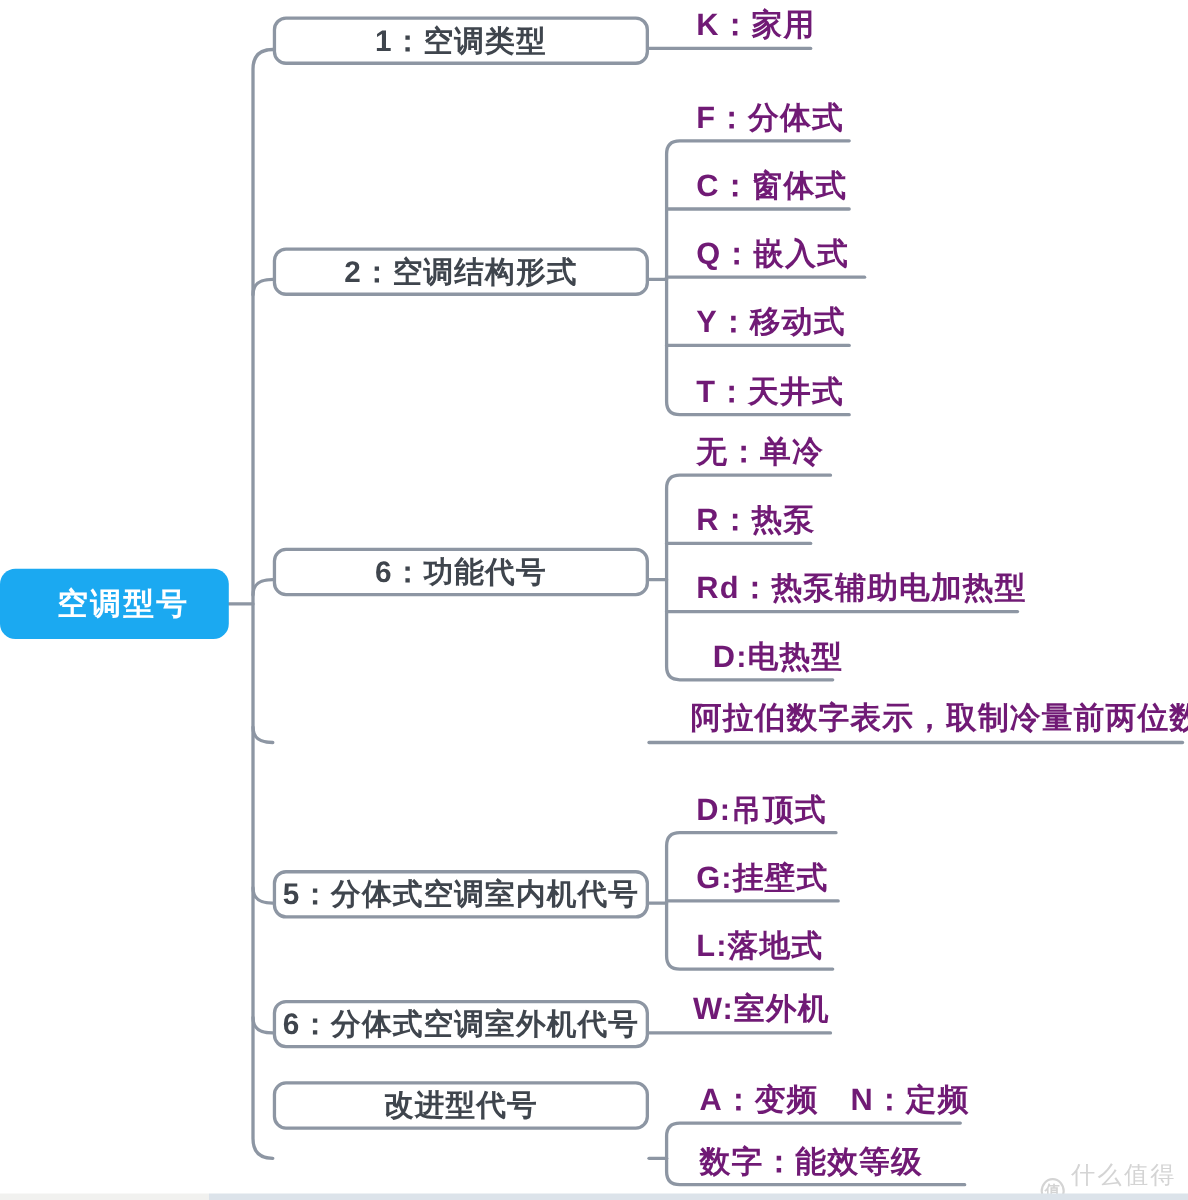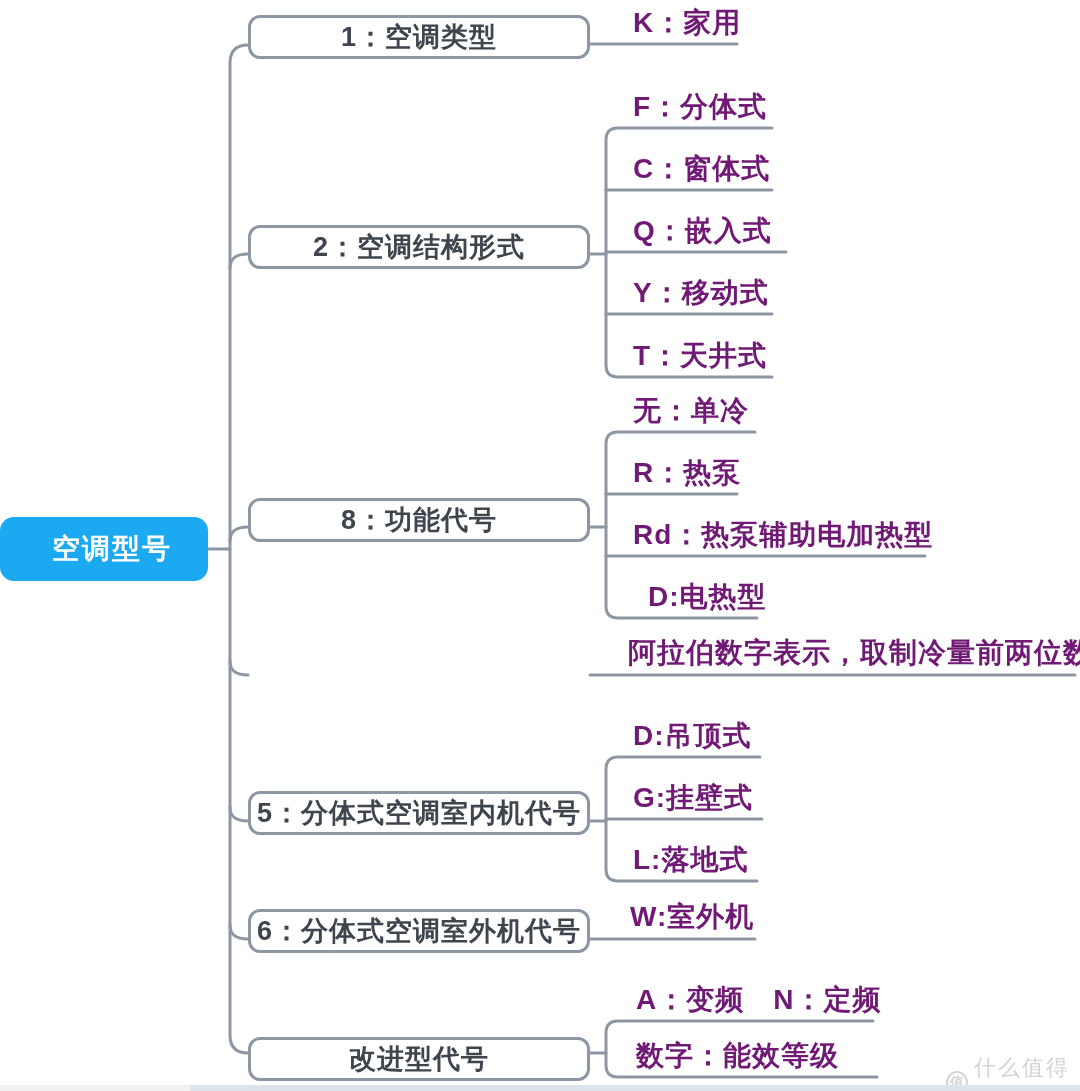--- a/index.html
+++ b/index.html
@@ -133,29 +133,29 @@
     <span>空调型号</span>
   </div>
 
   <div class="branch-node" style="top:15px">
     <span>1：空调类型</span>
   </div>
   <div class="branch-node" style="top:225px">
     <span>2：空调结构形式</span>
   </div>
   <div class="branch-node" style="top:498px">
-    <span>8：功能代号</span>
+    <span>6：功能代号</span>
   </div>
   <div class="branch-node" style="top:791px">
     <span>5：分体式空调室内机代号</span>
   </div>
   <div class="branch-node" style="top:909px">
     <span>6：分体式空调室外机代号</span>
   </div>
-  <div class="branch-node" style="top:1037px">
+  <div class="branch-node" style="top:983px">
     <span>改进型代号</span>
   </div>
 
   <div class="leaf-node" style="left:633px;top:6px">K：家用</div>
 
   <div class="leaf-node" style="left:633px;top:90px">F：分体式</div>
   <div class="leaf-node" style="left:633px;top:152px">C：窗体式</div>
   <div class="leaf-node" style="left:633px;top:214px">Q：嵌入式</div>
   <div class="leaf-node" style="left:633px;top:276px">Y：移动式</div>
   <div class="leaf-node" style="left:633px;top:339px">T：天井式</div>

